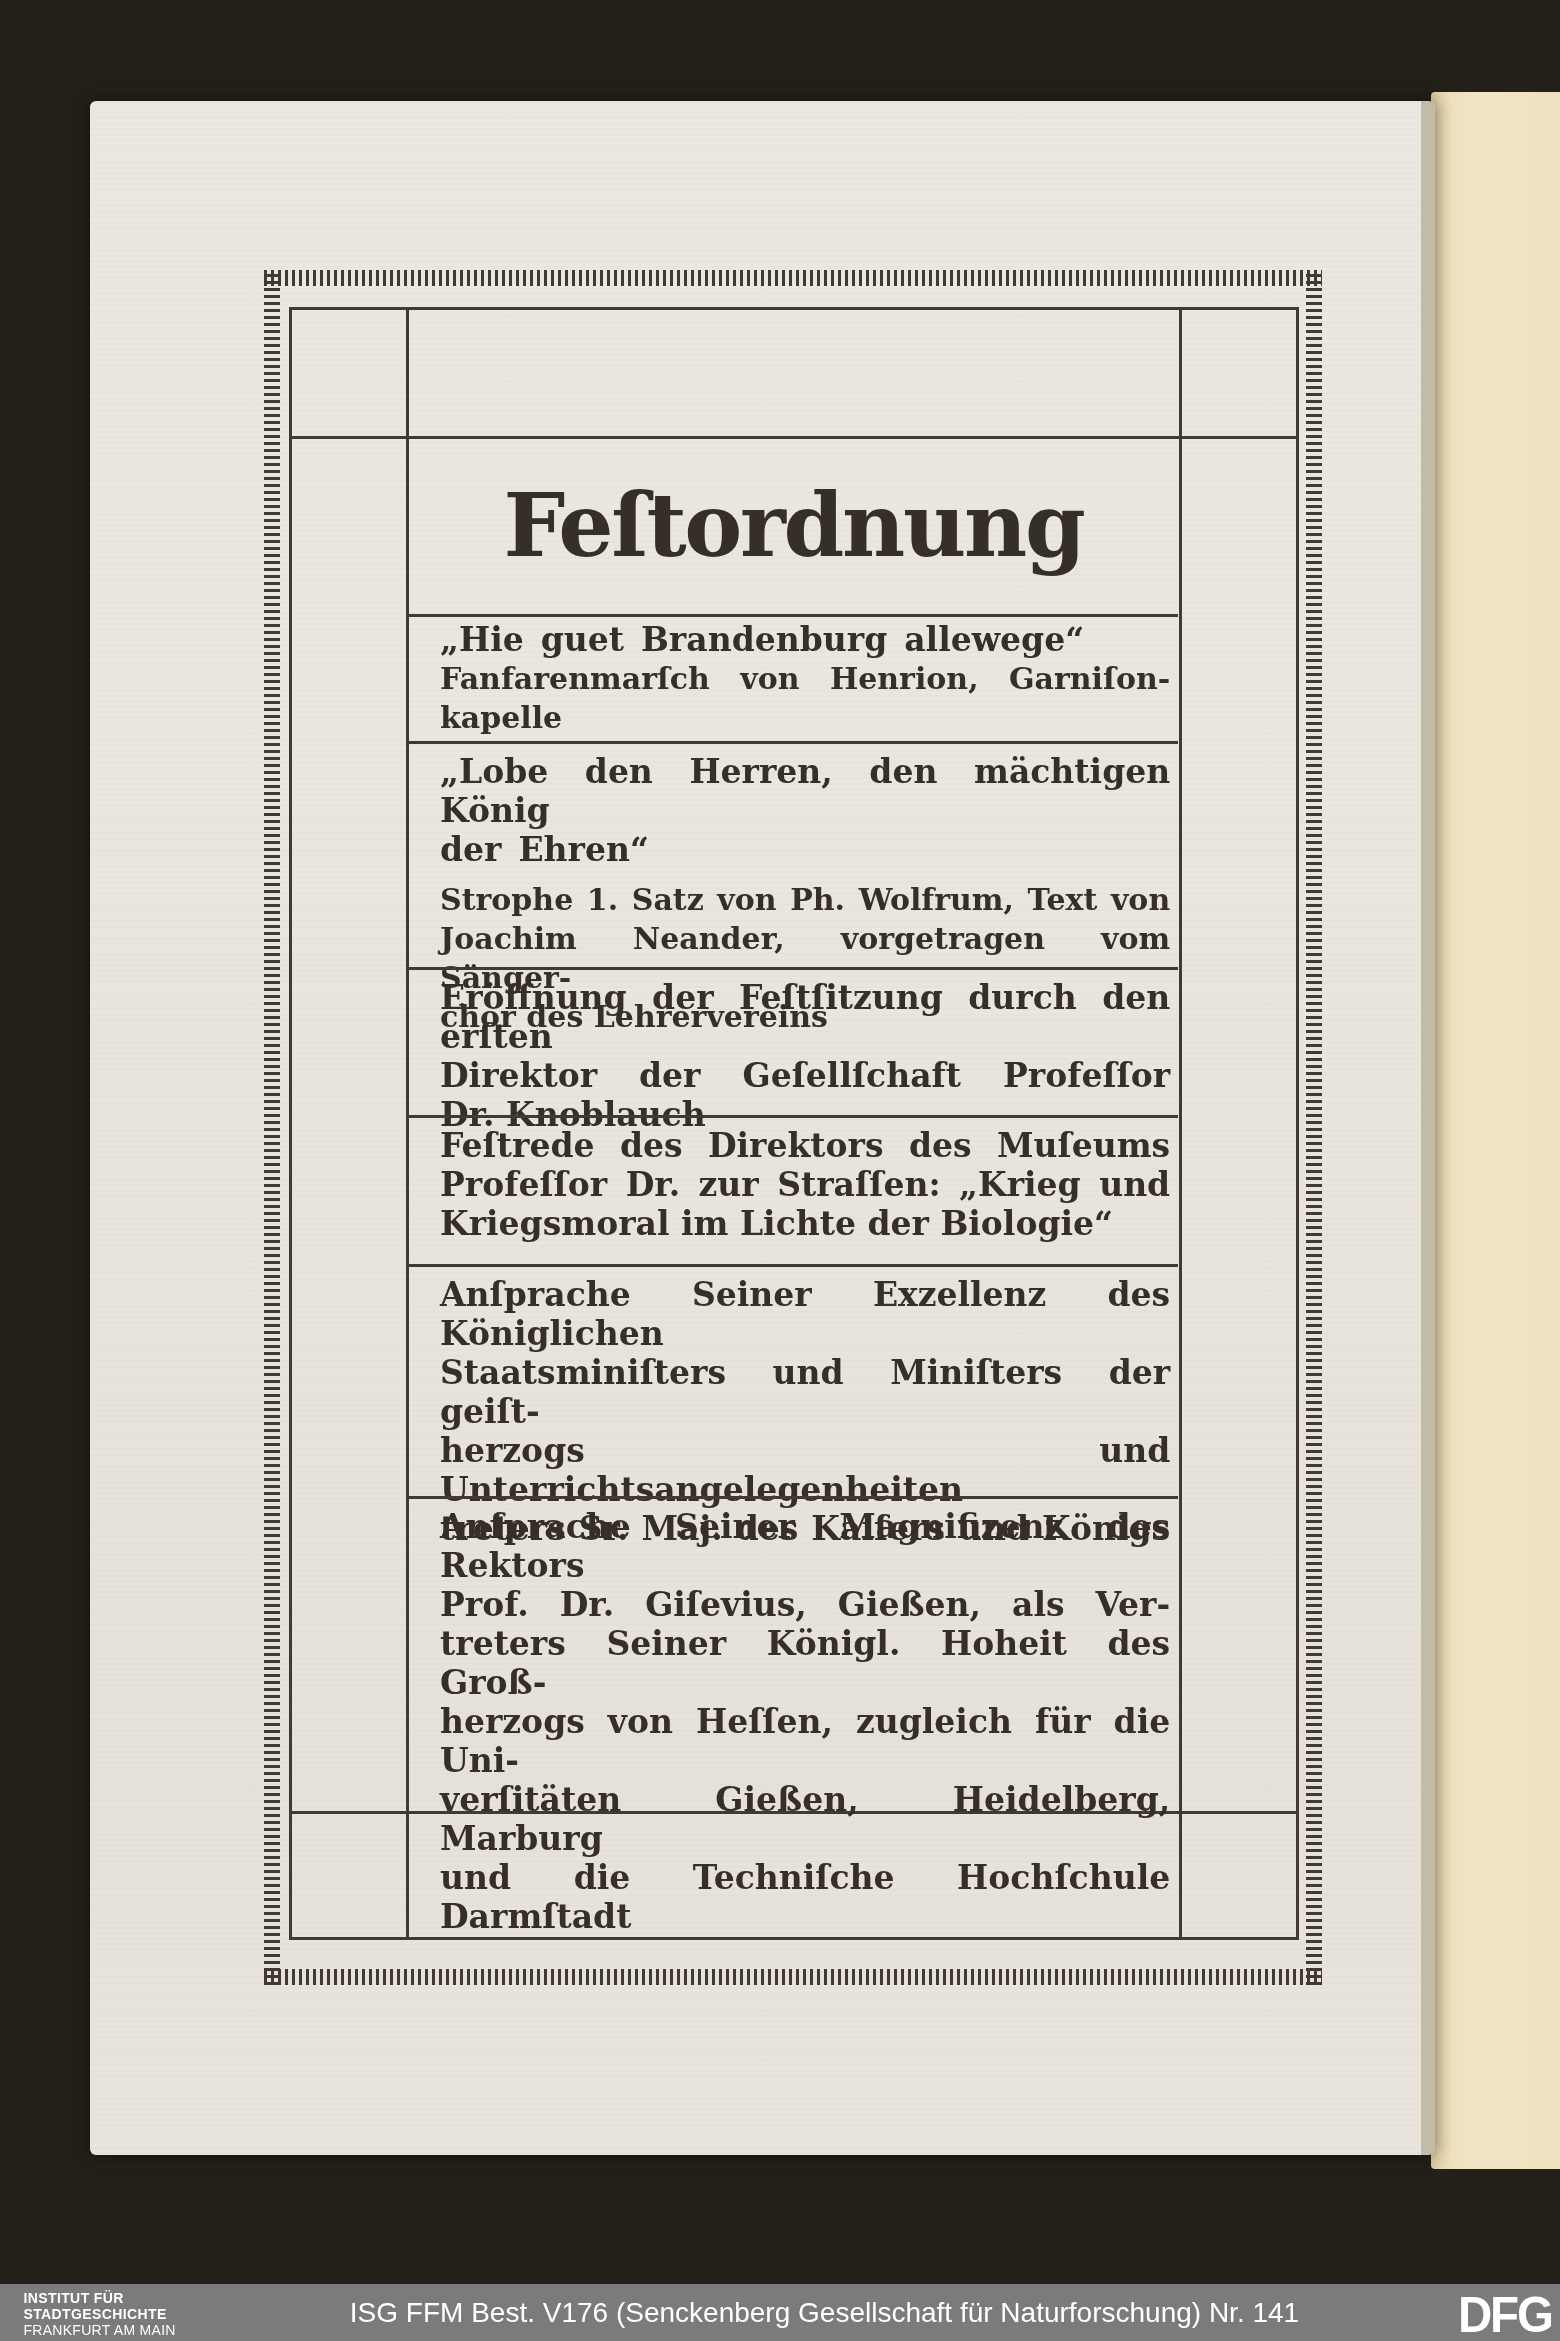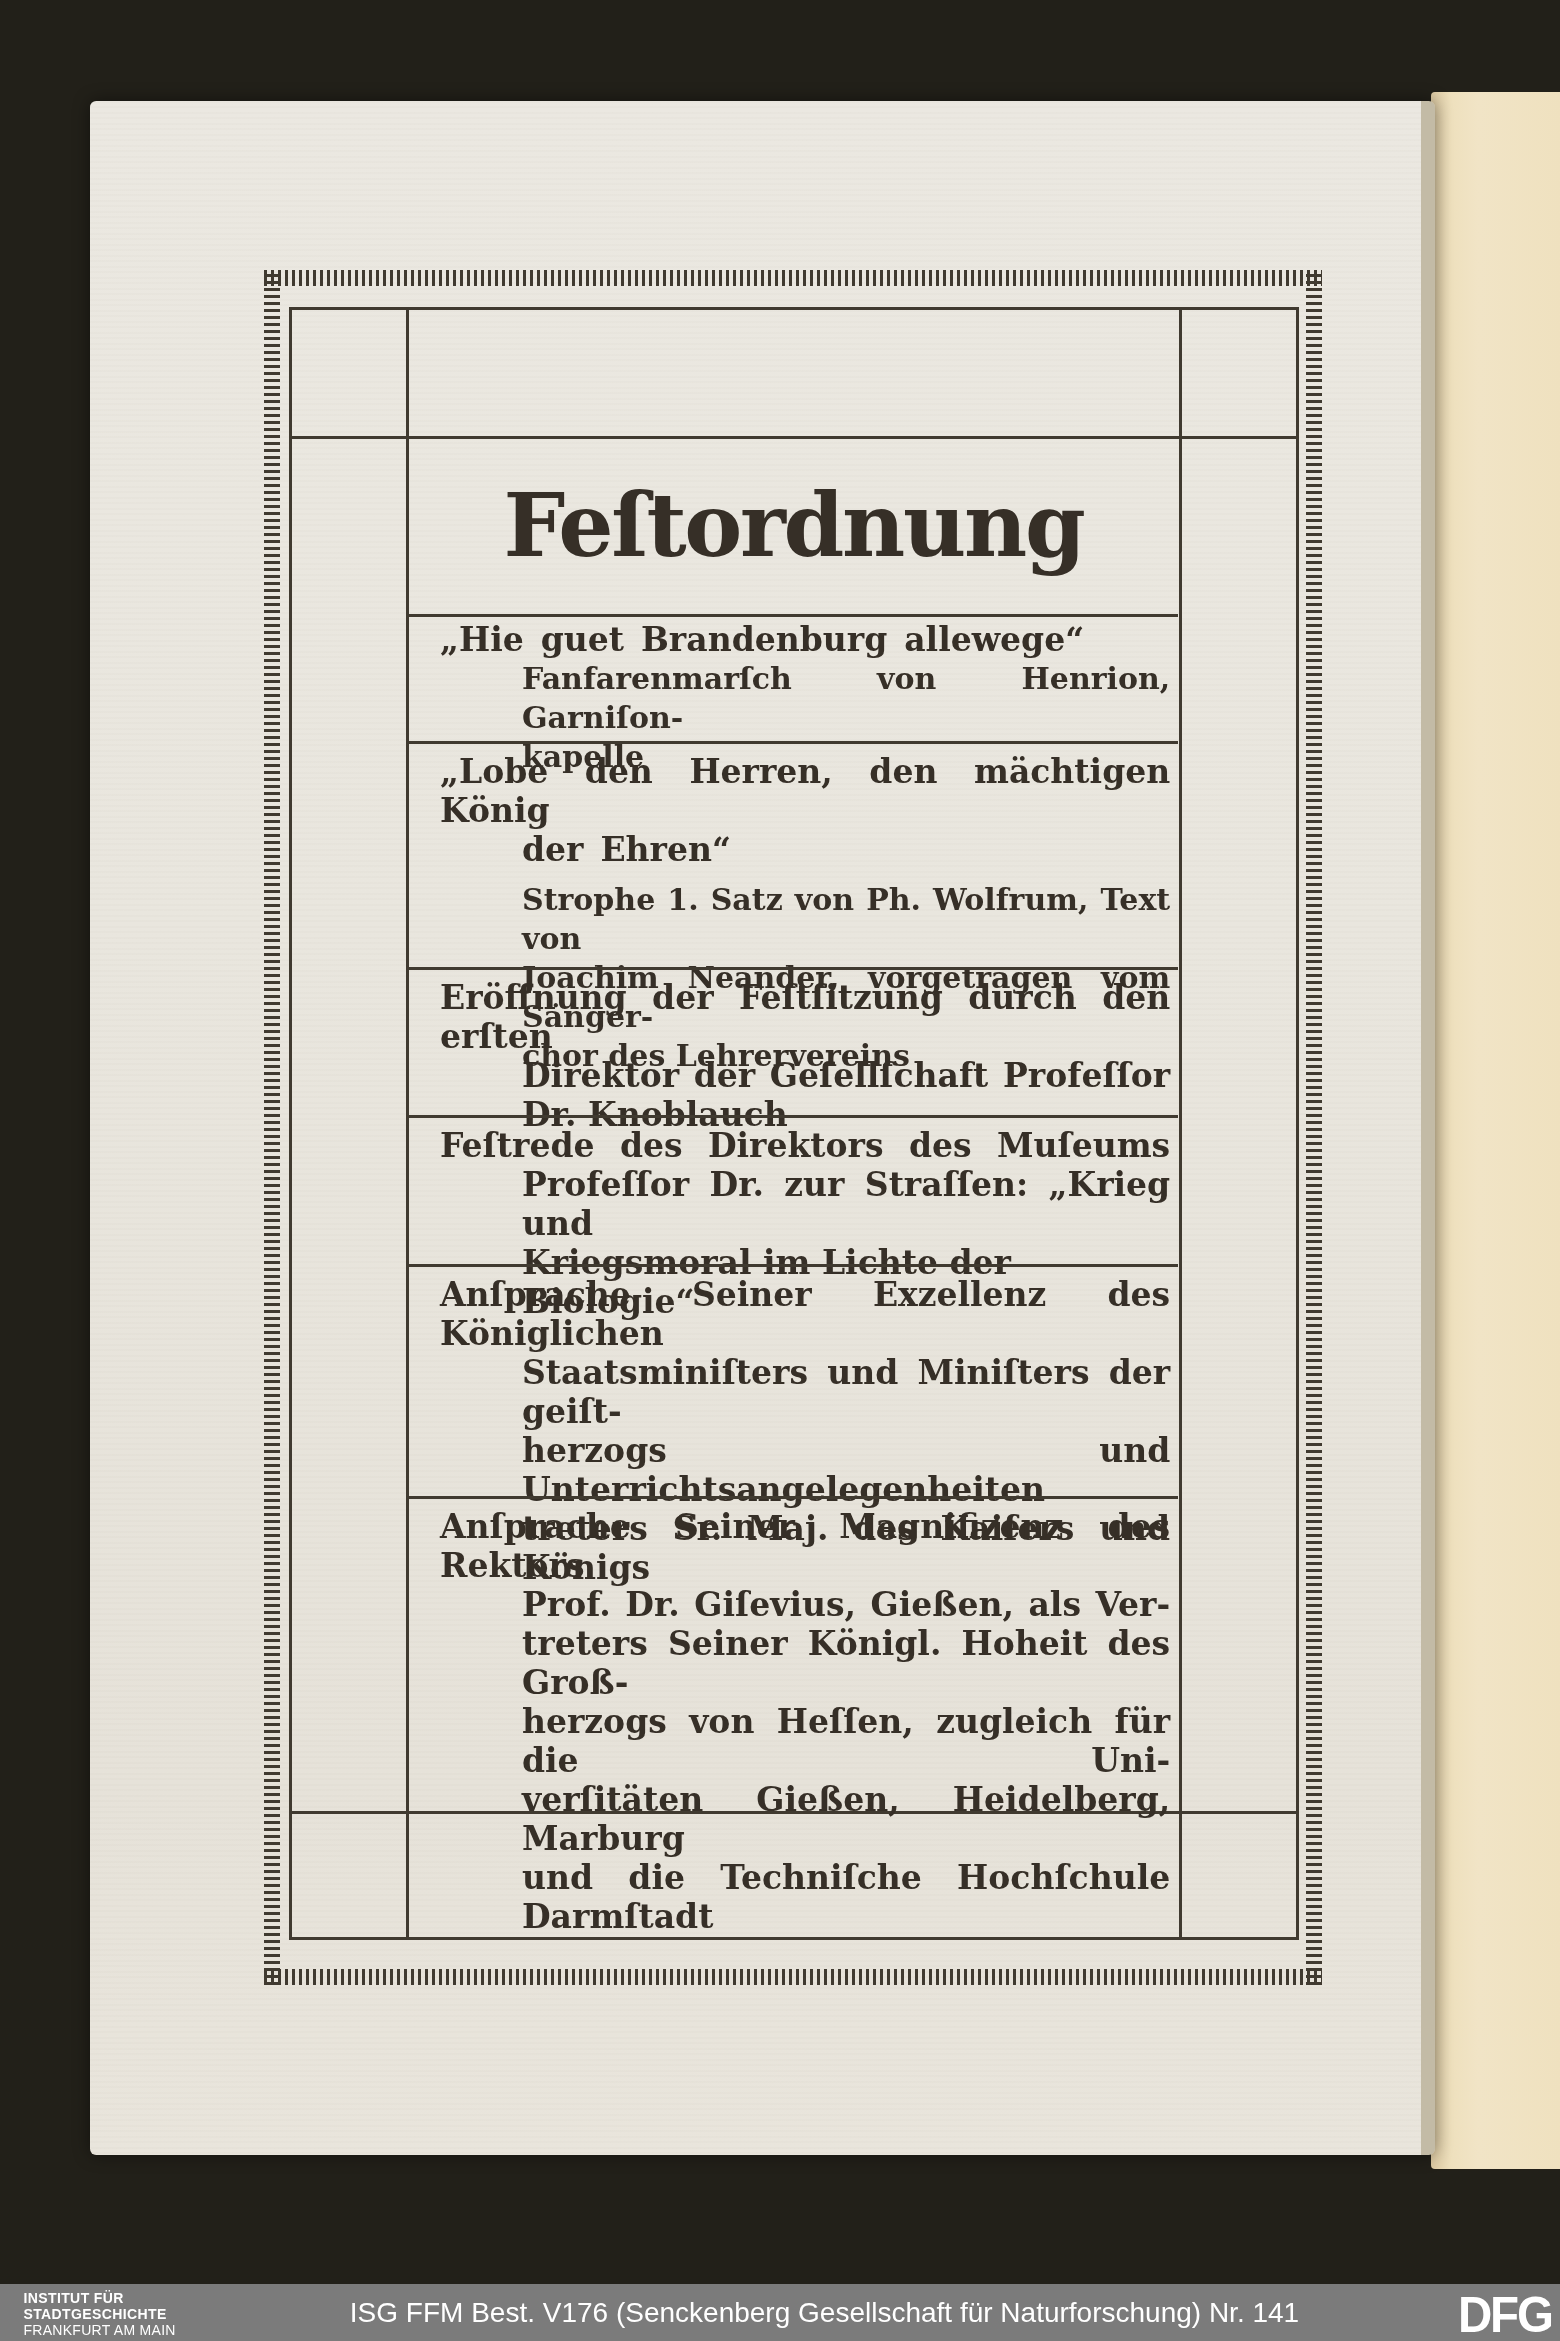--- a/index.html
+++ b/index.html
@@ -54,21 +54,21 @@
   }
 
   .sec{
     position:absolute;left:117px;width:769px;box-sizing:border-box;
     border-top:3.1px solid var(--rule,#403a30);
     padding:7.8px 7.8px 0 31px;
   }
   .sec.tight{padding-top:3.1px;}
   .line{font-size:33px;line-height:39px;font-weight:bold;color:var(--ink,#362f27);}
   .line.detail{font-size:30px;}
-  .line.ind{margin-left:82px;}
+  .line.ind{}
   .line.j{text-align:justify;text-align-last:justify;}
   .line.gap{margin-top:11px;}
   .line.quote{word-spacing:5.5px;}
 
   
   .footer-bar{
     position:absolute;left:0;top:2284px;width:1561px;height:58px;
     background:var(--bar,#7b7b7b);z-index:6;
     font-family:"Liberation Sans", sans-serif;color:var(--bartext,#ffffff);
   }

